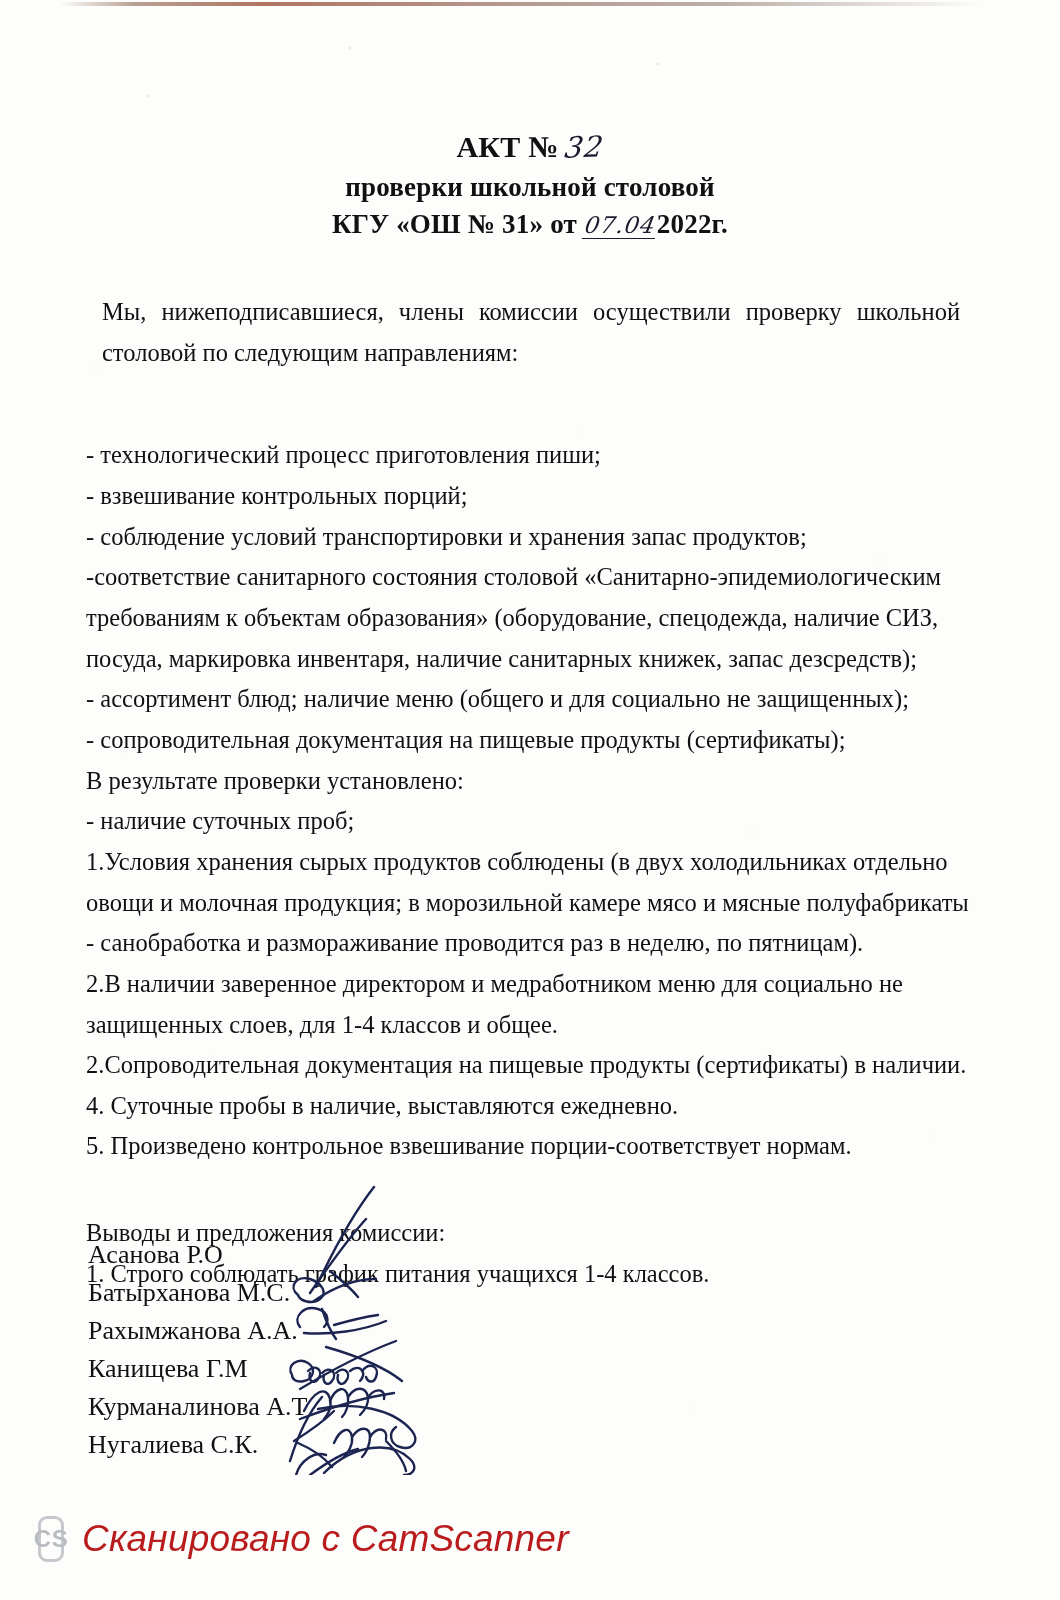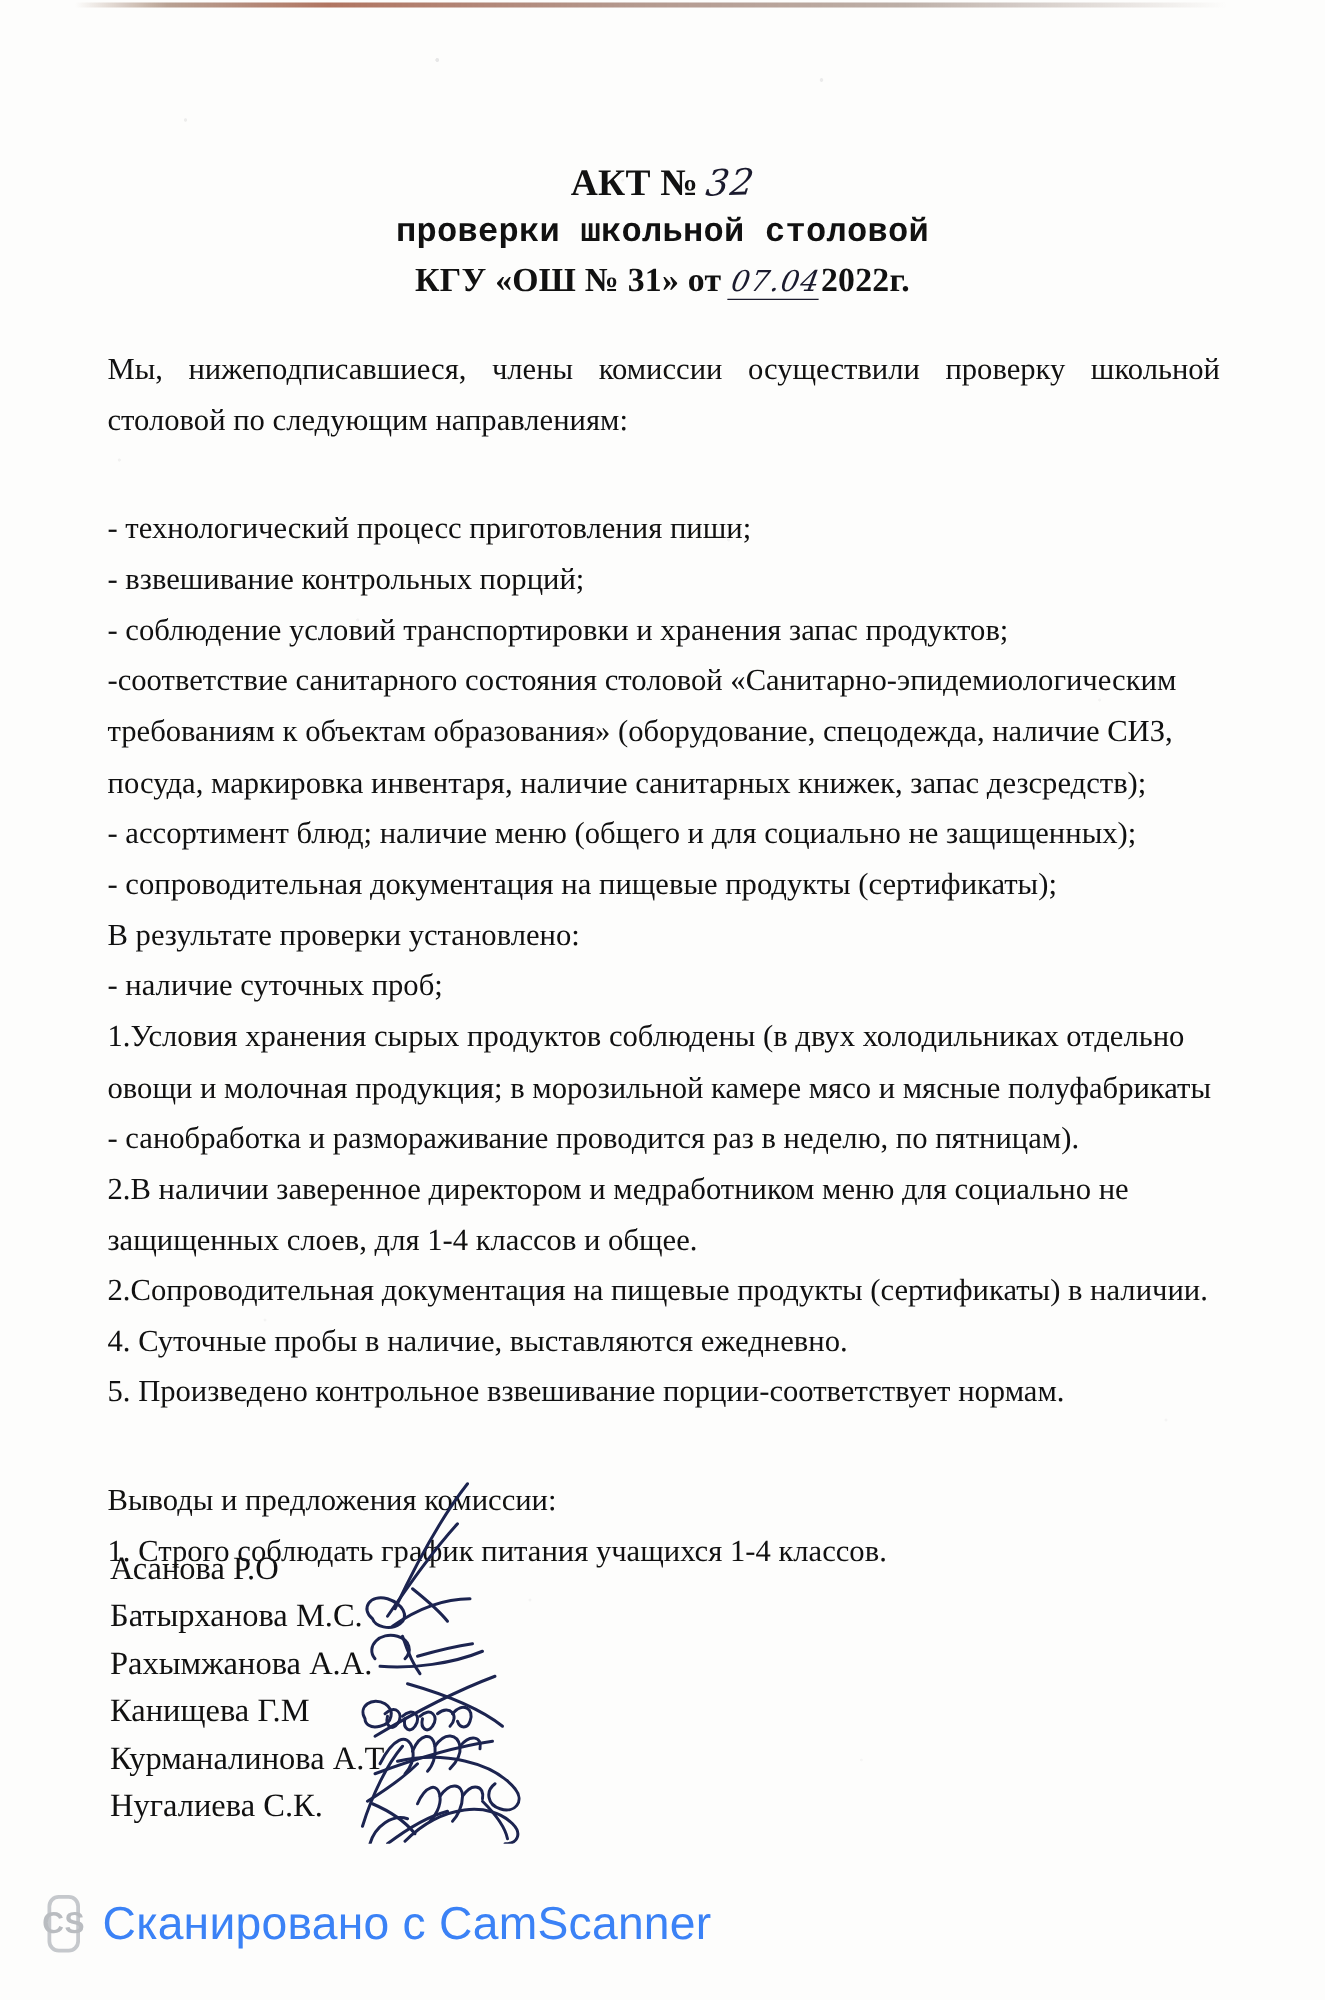--- a/index.html
+++ b/index.html
@@ -60,21 +60,21 @@
     left: 0; right: 0;
     top: 128px;
     text-align: center;
   }
   .title-line {
     font-weight: bold;
     letter-spacing: .2px;
     line-height: 1.26;
   }
   .title-1 { font-size: 30px; }
-  .title-2 { font-size: 27px; margin-top: 4px; font-family: Liberation Mono, monospace; }
+  .title-2 { font-size: 27px; margin-top: 4px; }
   .title-3 { font-size: 27px; margin-top: 3px; }
 
   .hand {
     font-family: "DejaVu Serif", serif;
     font-style: italic;
     font-weight: 400;
     color: #1b1b2e;
     letter-spacing: 1px;
   }
   .hand-num {
@@ -94,21 +94,21 @@
 
   
   .body-block {
     position: absolute;
     left: 86px;
     right: 84px;
     top: 276px;
     font-size: 24.5px;
     line-height: 1.66;
   }
-  .para { margin: 0; }
+  .para { margin: 16px; }
   .intro { text-align: justify; }
   .gap-md { height: 46px; }
   .line { margin: 0; white-space: normal; }
   .wrapline { margin: 0; text-align: left; }
 
   
   .sign-block {
     position: absolute;
     left: 88px;
     top: 1236px;
@@ -149,21 +149,22 @@
     justify-content: center;
     font-size: 24px;
     font-weight: bold;
     letter-spacing: .5px;
     color: #b9bcc0;
     box-sizing: border-box;
   }
   .wm-text {
     font-size: 37px;
     letter-spacing: .2px;
-    color: #3b82f6;
+    color: #b91c1c;
+    font-style: italic;
   }
 </style>
 </head>
 <body>
 
 <div class="page">
 
   <div class="paper-texture"></div>
   <div class="top-edge"></div>
 

